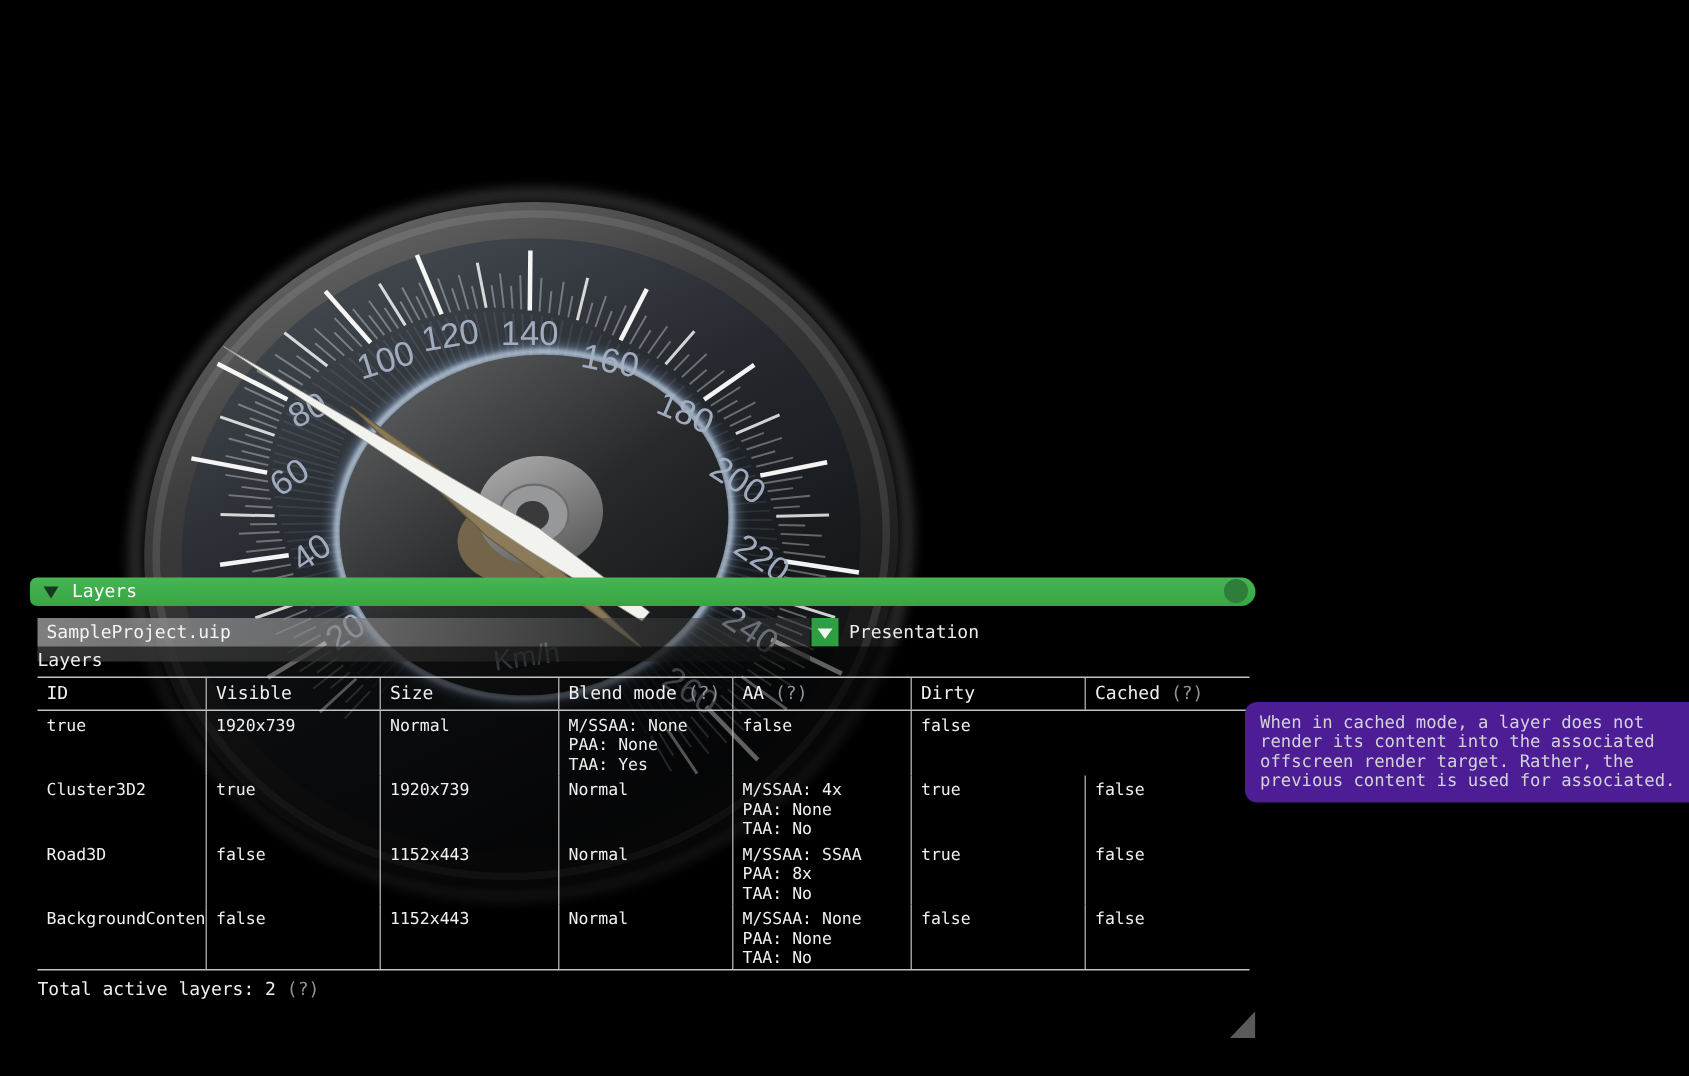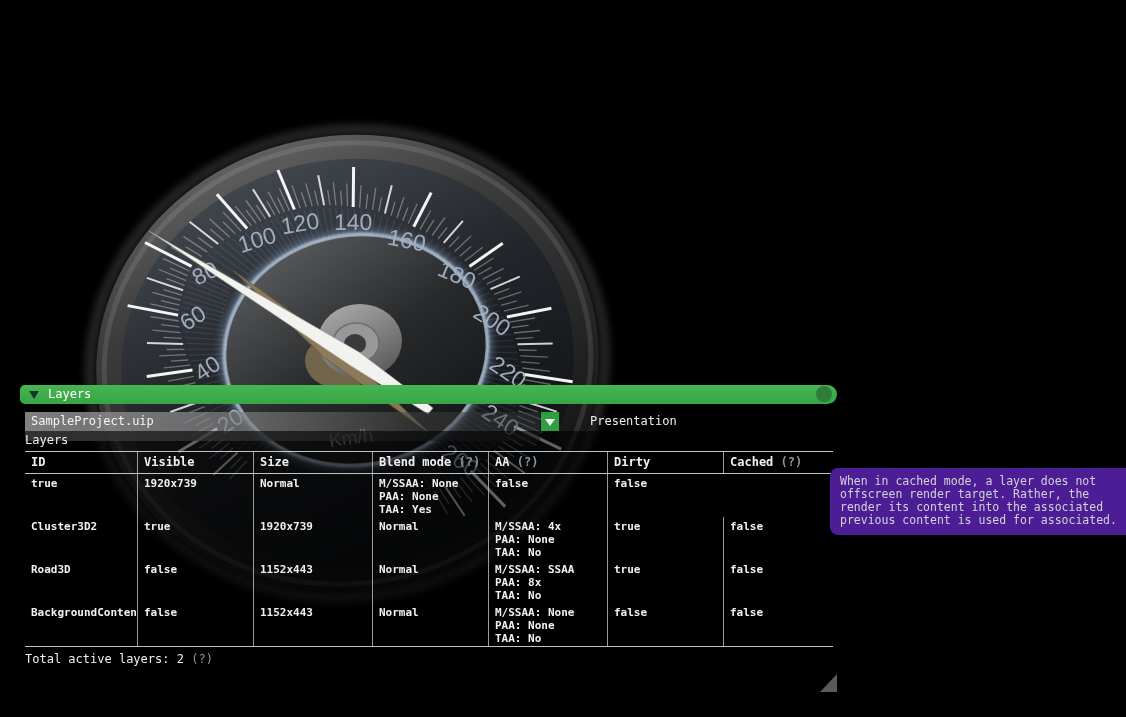--- a/index.html
+++ b/index.html
@@ -22,29 +22,29 @@
   .uip-field{position:absolute;left:25px;top:412px;width:515px;height:29px;z-index:5;
     background:linear-gradient(to right,rgba(150,150,150,0.85) 0%,rgba(130,130,130,0.7) 40%,rgba(60,60,60,0.55) 78%,rgba(50,50,50,0.5) 100%);}
   .uip-field span{display:block;padding-left:6px;line-height:19px;font-size:12px;color:#f4f4f4;}
 
   .dropdown-btn{position:absolute;left:541px;top:412px;width:18px;height:19px;z-index:5;
     background:#2f9e41;cursor:pointer;}
   .dropdown-btn .tri-light{position:absolute;left:4px;top:7px;width:0;height:0;
     border-left:5px solid transparent;border-right:5px solid transparent;
     border-top:7px solid #eff8f0;}
   .presentation-label{position:absolute;left:566px;top:412px;line-height:19px;
-    font-size:12px;color:#ececec;z-index:5;margin-left:24px;}
+    font-size:12px;color:#ececec;z-index:5;}
 
   .panel-lower{position:absolute;left:20px;top:431px;width:817px;height:261px;
     background:rgba(0,0,0,0.60);z-index:5;}
   .section-label{position:absolute;left:5px;top:2px;font-size:12px;color:#eeeeee;}
 
   .dbg-table{position:absolute;left:5px;top:20px;width:808px;
     border-top:1px solid rgba(215,215,215,0.9);
-    border-bottom:1px solid rgba(215,215,215,0.9);font-weight:bold;}
+    border-bottom:1px solid rgba(215,215,215,0.9);}
   .thead,.trow{display:grid;grid-template-columns:112px 116px 119px 116px 119px 116px 110px;}
   .thead{height:21px;border-bottom:1px solid rgba(215,215,215,0.9);}
   .trow{height:43px;}
   .cell{padding:3px 0 0 6px;font-size:11px;line-height:13px;color:#f0f0f0;
     overflow:hidden;white-space:nowrap;border-left:1px solid rgba(205,205,205,0.75);}
   .cell:first-child{border-left:none;}
   .thead .cell{font-size:12px;line-height:17px;padding-top:2px;}
   .hint{color:#8f949a;}
 
   .tfooter{position:absolute;left:5px;top:221px;font-size:12px;color:#efefef;}
@@ -487,18 +487,18 @@
       <span>Total active layers:</span>
       <span>2</span>
       <span class="hint">(?)</span>
     </div>
 
     <div class="resize-handle"></div>
   </div>
 
   <div class="tooltip">
     <div>When in cached mode, a layer does not</div>
+    <div>render its content into the associated</div>
     <div>offscreen render target. Rather, the</div>
-    <div>render its content into the associated</div>
     <div>previous content is used for associated.</div>
   </div>
 
 </div>
 
 </body></html>

